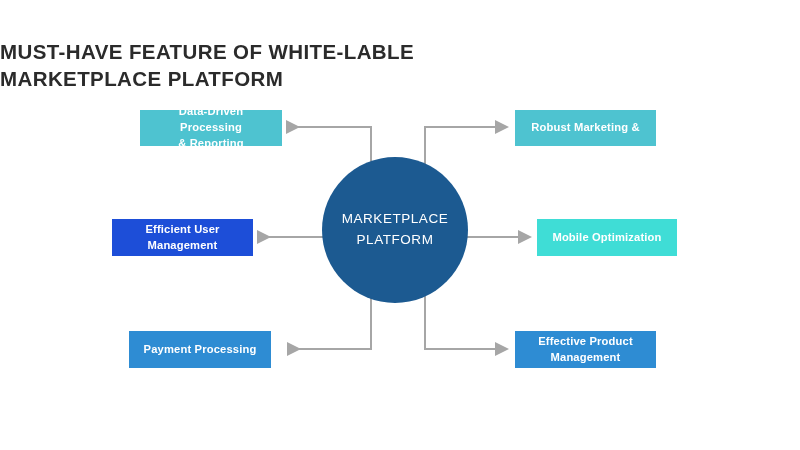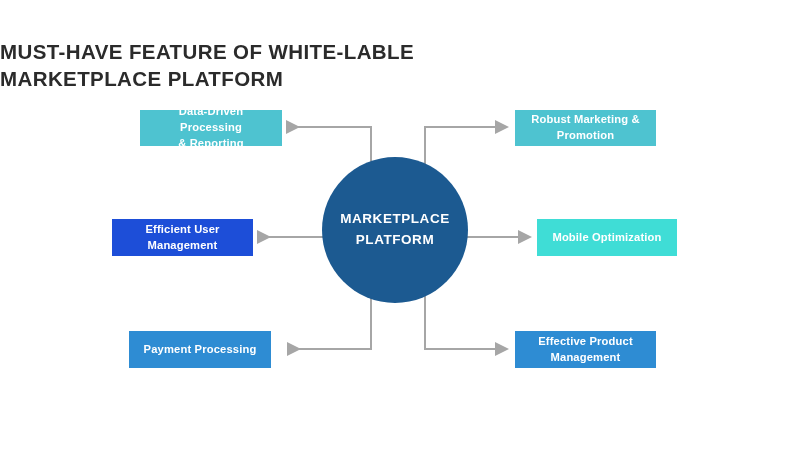--- a/index.html
+++ b/index.html
@@ -54,21 +54,21 @@
     border-radius: 50%;
     background: #1c5a91;
     display: flex;
     align-items: center;
     justify-content: center;
     z-index: 3;
   }
   .hub-label {
     color: #ffffff;
     font-size: 13.5px;
-    font-weight: bold;
+    font-weight: normal;
     letter-spacing: 0.55px;
     text-align: center;
     line-height: 1.55;
   }
   .hub-label .line {
     display: block;
   }
 
   
   .node {
@@ -143,21 +143,20 @@
   <div class="node" id="node-analytics" style="background: rgb(78, 195, 208);">
     <div>
       <span class="line">Data-Driven Processing</span>
       <span class="line">&amp; Reporting</span>
     </div>
   </div>
 
   <div class="node" id="node-marketing" style="background: rgb(78, 195, 208);">
     <div>
       <span class="line">Robust Marketing &amp;</span>
-      <span class="line">Promotion</span>
     </div>
   </div>
 
   <div class="node" id="node-users" style="background: #1d4ed8;">
     <div>
       <span class="line">Efficient User</span>
       <span class="line">Management</span>
     </div>
   </div>
 

